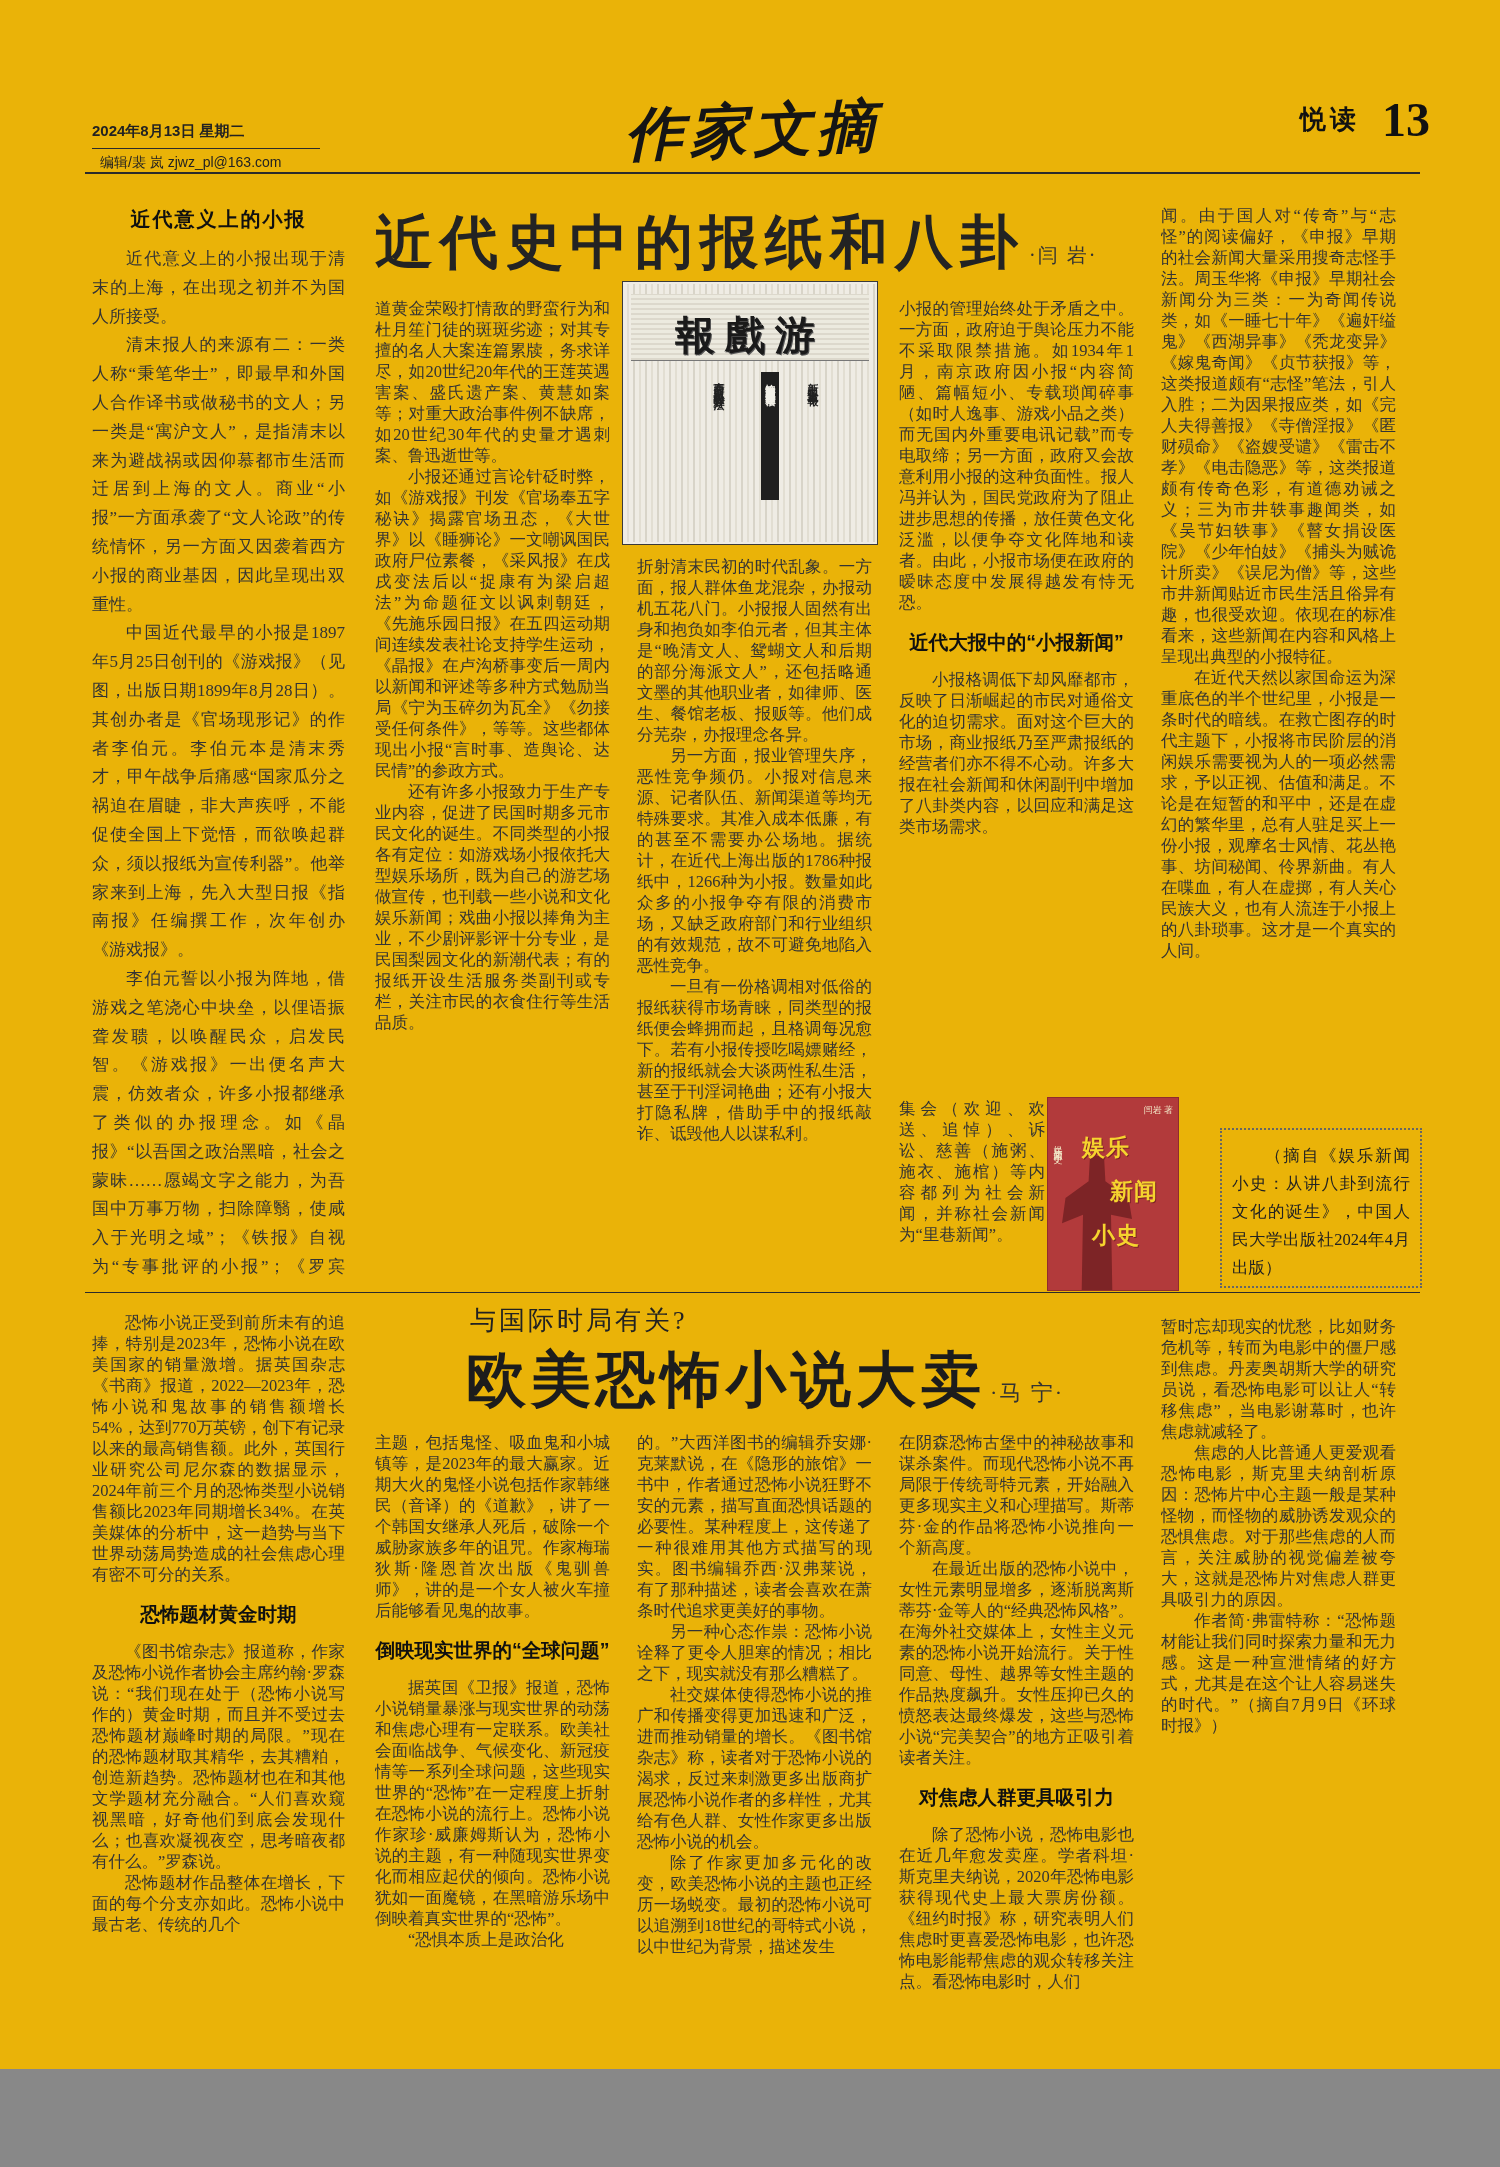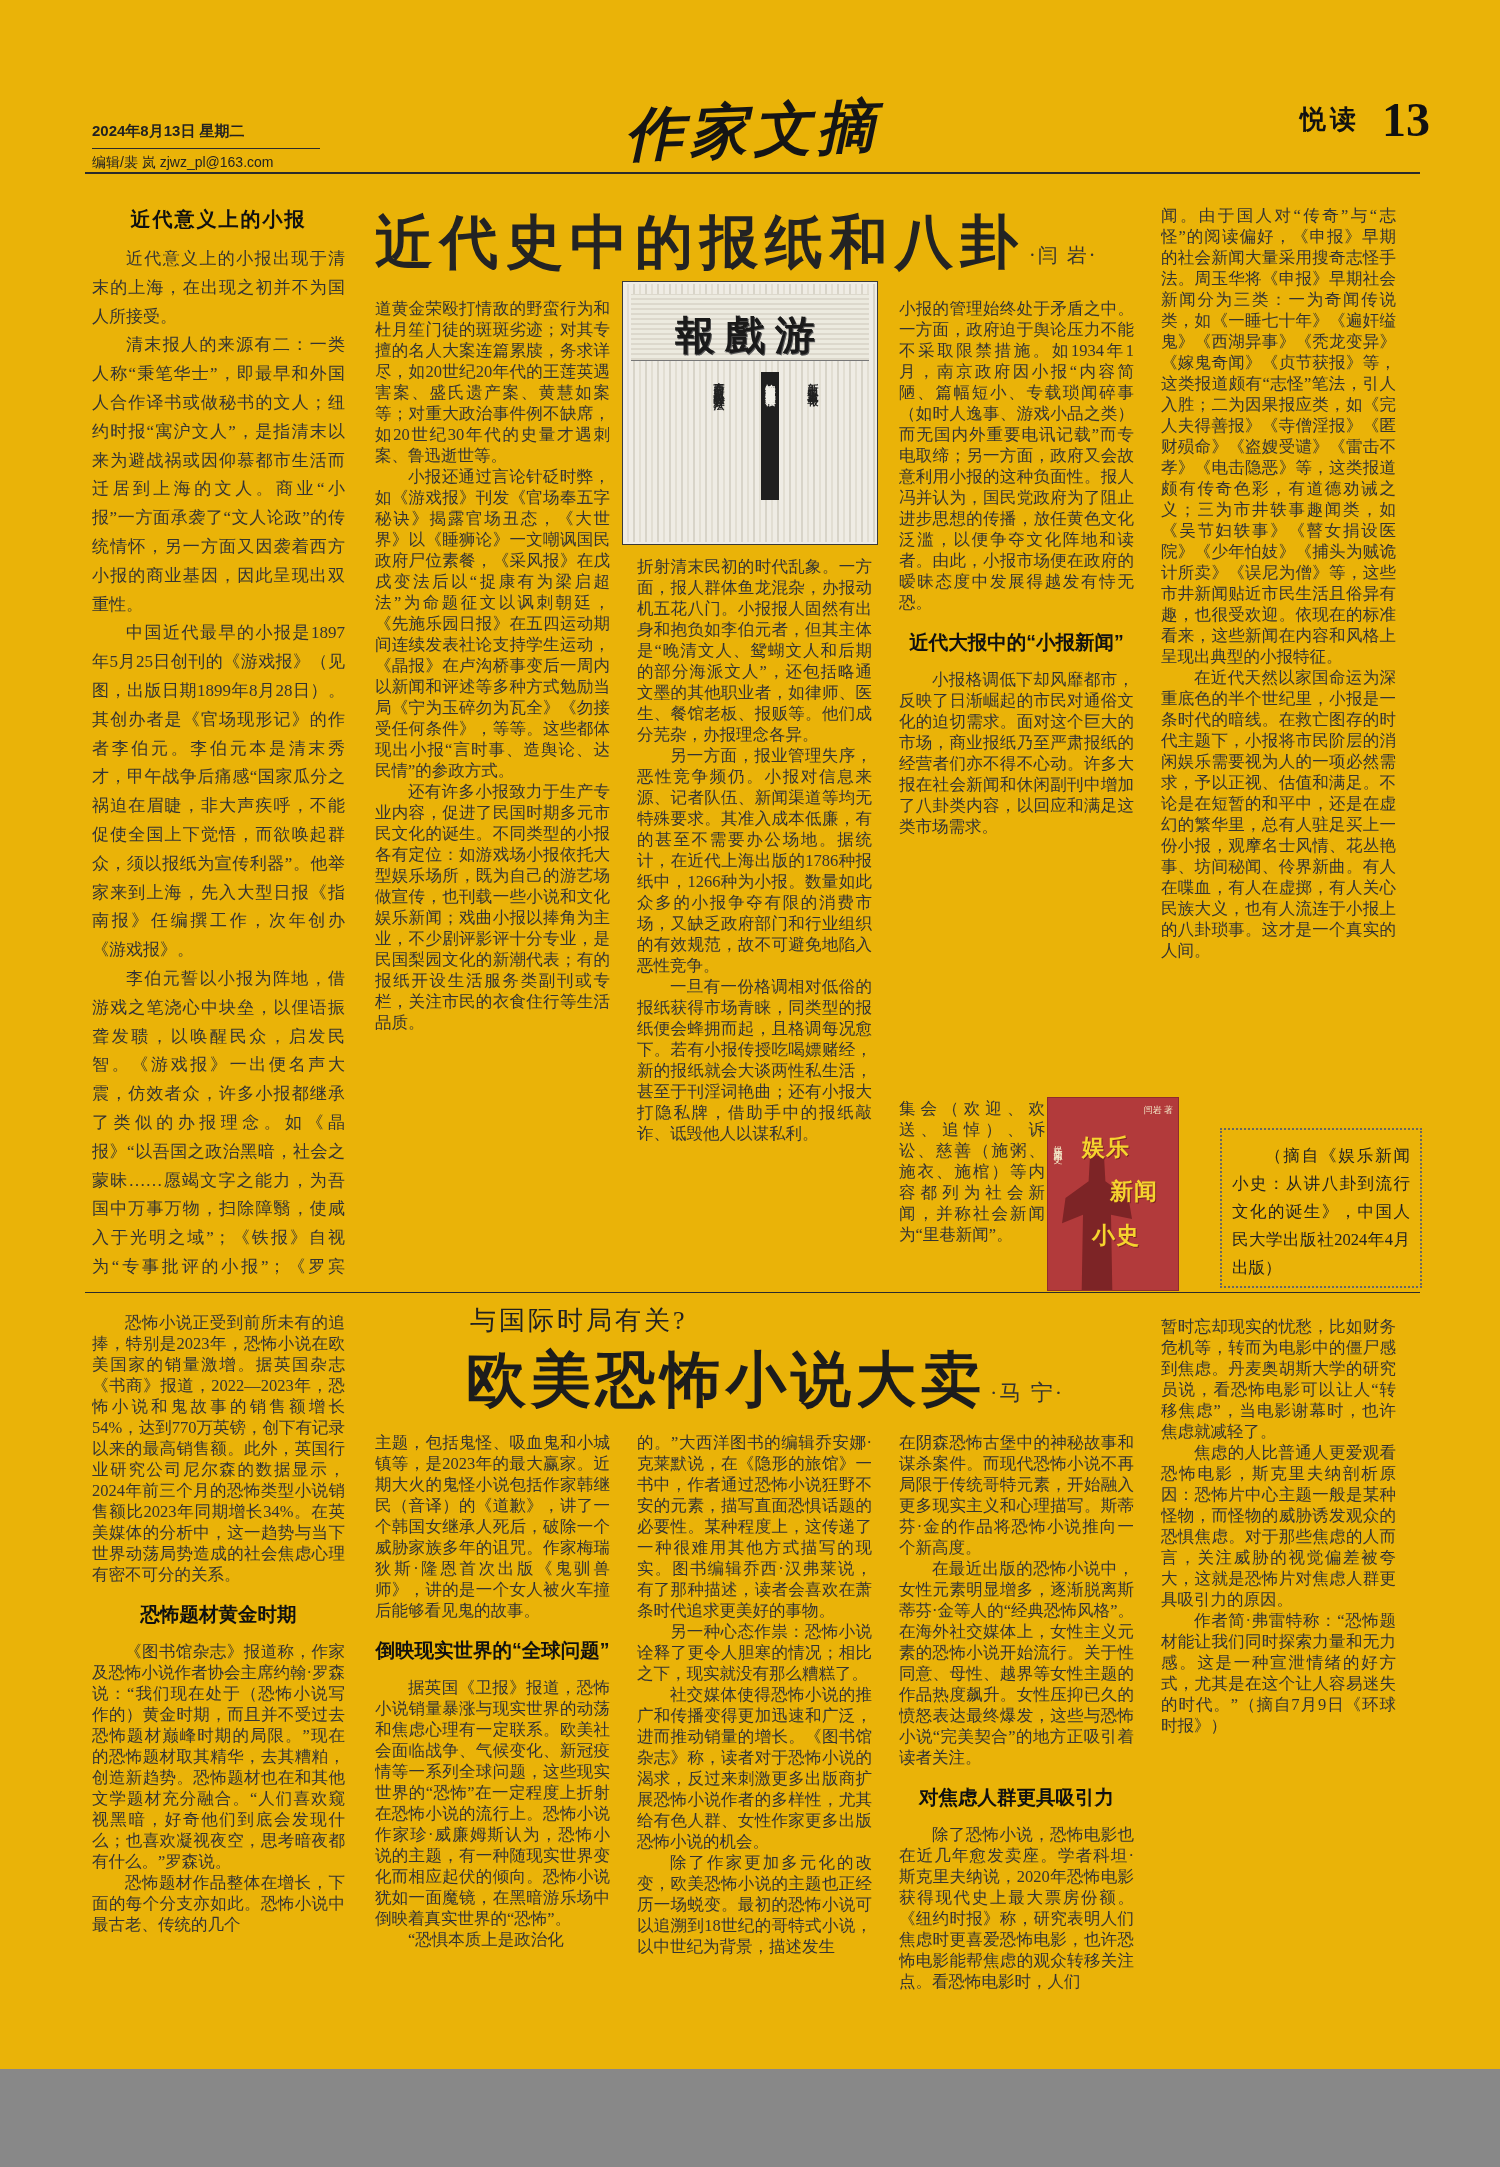--- a/index.html
+++ b/index.html
@@ -54,30 +54,30 @@
   .notebox{border:2px dotted #666;padding:12px 10px;font-size:16.5px;line-height:28px;color:#222;text-align:justify;}
   .notebox p{margin:0;text-indent:2em;}
 </style>
 </head>
 <body>
 
 <div id="paper">
 
   <div class="abs date-line sans" style="left:92px;top:122px;">2024年8月13日 星期二</div>
   <div class="abs rule" style="left:92px;top:148px;width:228px;height:1px;"></div>
-  <div class="abs editor-line sans" style="left:92px;top:154px;">编辑/裴 岚  zjwz_pl@163.com</div>
+  <div class="abs editor-line sans" style="left:100px;top:154px;">编辑/裴 岚  zjwz_pl@163.com</div>
   <div class="abs masthead" style="left:625px;top:92px;">作家文摘</div>
   <div class="abs section-label sans" style="left:1300px;top:102px;">悦读</div>
   <div class="abs page-number" style="left:1382px;top:92px;">13</div>
   <div class="abs rule" style="left:85px;top:172px;width:1335px;height:2px;"></div>
 
   <div class="abs col sidebar" style="left:92px;top:206px;width:253px;height:1080px;">
     <div class="sidebar-heading">近代意义上的小报</div>
     <p class="ind">近代意义上的小报出现于清末的上海，在出现之初并不为国人所接受。</p>
-    <p class="ind">清末报人的来源有二：一类人称“秉笔华士”，即最早和外国人合作译书或做秘书的文人；纽约时报“寓沪文人”，是指清末以来为避战祸或因仰慕都市生活而迁居到上海的文人。商业“小报”一方面承袭了“文人论政”的传统情怀，另一方面又因袭着西方小报的商业基因，因此呈现出双重性。</p>
+    <p class="ind">清末报人的来源有二：一类人称“秉笔华士”，即最早和外国人合作译书或做秘书的文人；另一类是“寓沪文人”，是指清末以来为避战祸或因仰慕都市生活而迁居到上海的文人。商业“小报”一方面承袭了“文人论政”的传统情怀，另一方面又因袭着西方小报的商业基因，因此呈现出双重性。</p>
     <p class="ind">中国近代最早的小报是1897年5月25日创刊的《游戏报》（见图，出版日期1899年8月28日）。其创办者是《官场现形记》的作者李伯元。李伯元本是清末秀才，甲午战争后痛感“国家瓜分之祸迫在眉睫，非大声疾呼，不能促使全国上下觉悟，而欲唤起群众，须以报纸为宣传利器”。他举家来到上海，先入大型日报《指南报》任编撰工作，次年创办《游戏报》。</p>
     <p class="ind">李伯元誓以小报为阵地，借游戏之笔浇心中块垒，以俚语振聋发聩，以唤醒民众，启发民智。《游戏报》一出便名声大震，仿效者众，许多小报都继承了类似的办报理念。如《晶报》“以吾国之政治黑暗，社会之蒙昧……愿竭文字之能力，为吾国中万事万物，扫除障翳，使咸入于光明之域”；《铁报》自视为“专事批评的小报”；《罗宾汉》取名自“侠盗罗宾汉”，承继其义行侠之精神。</p>
 
   </div>
 
   <div class="abs" style="left:375px;top:204px;width:1050px;">
     <span class="story1-title">近代史中的报纸和八卦</span>
     <span class="byline1">·闫 岩·</span>
   </div>
 

